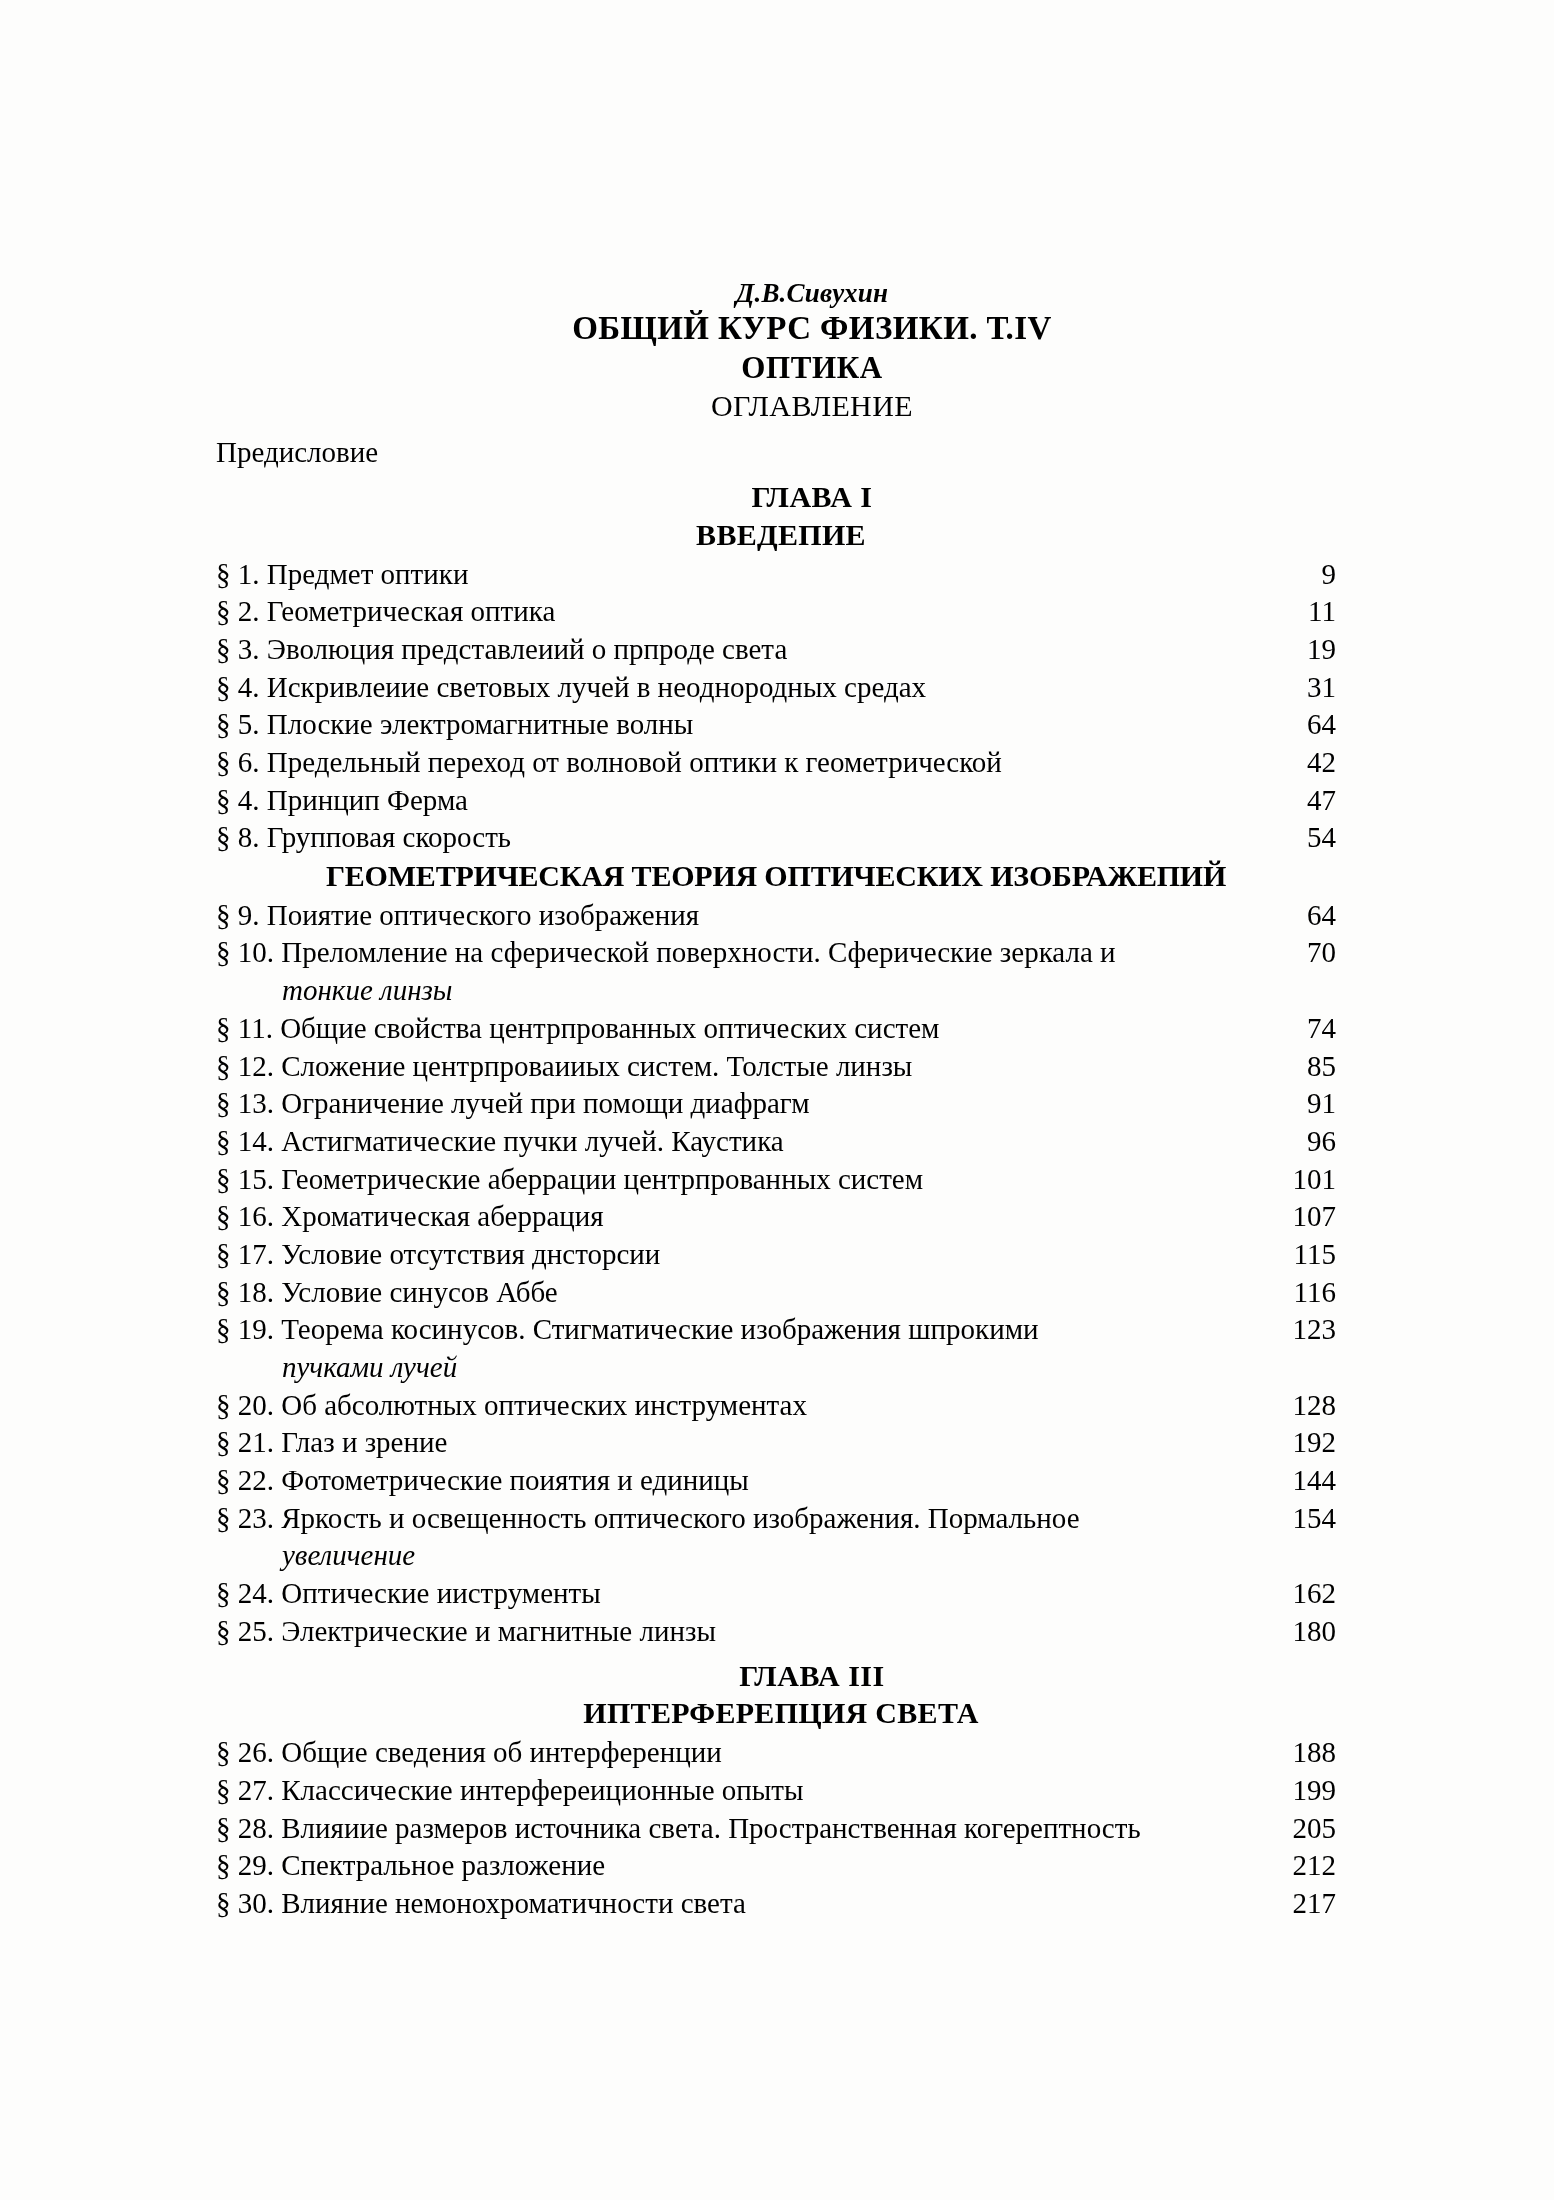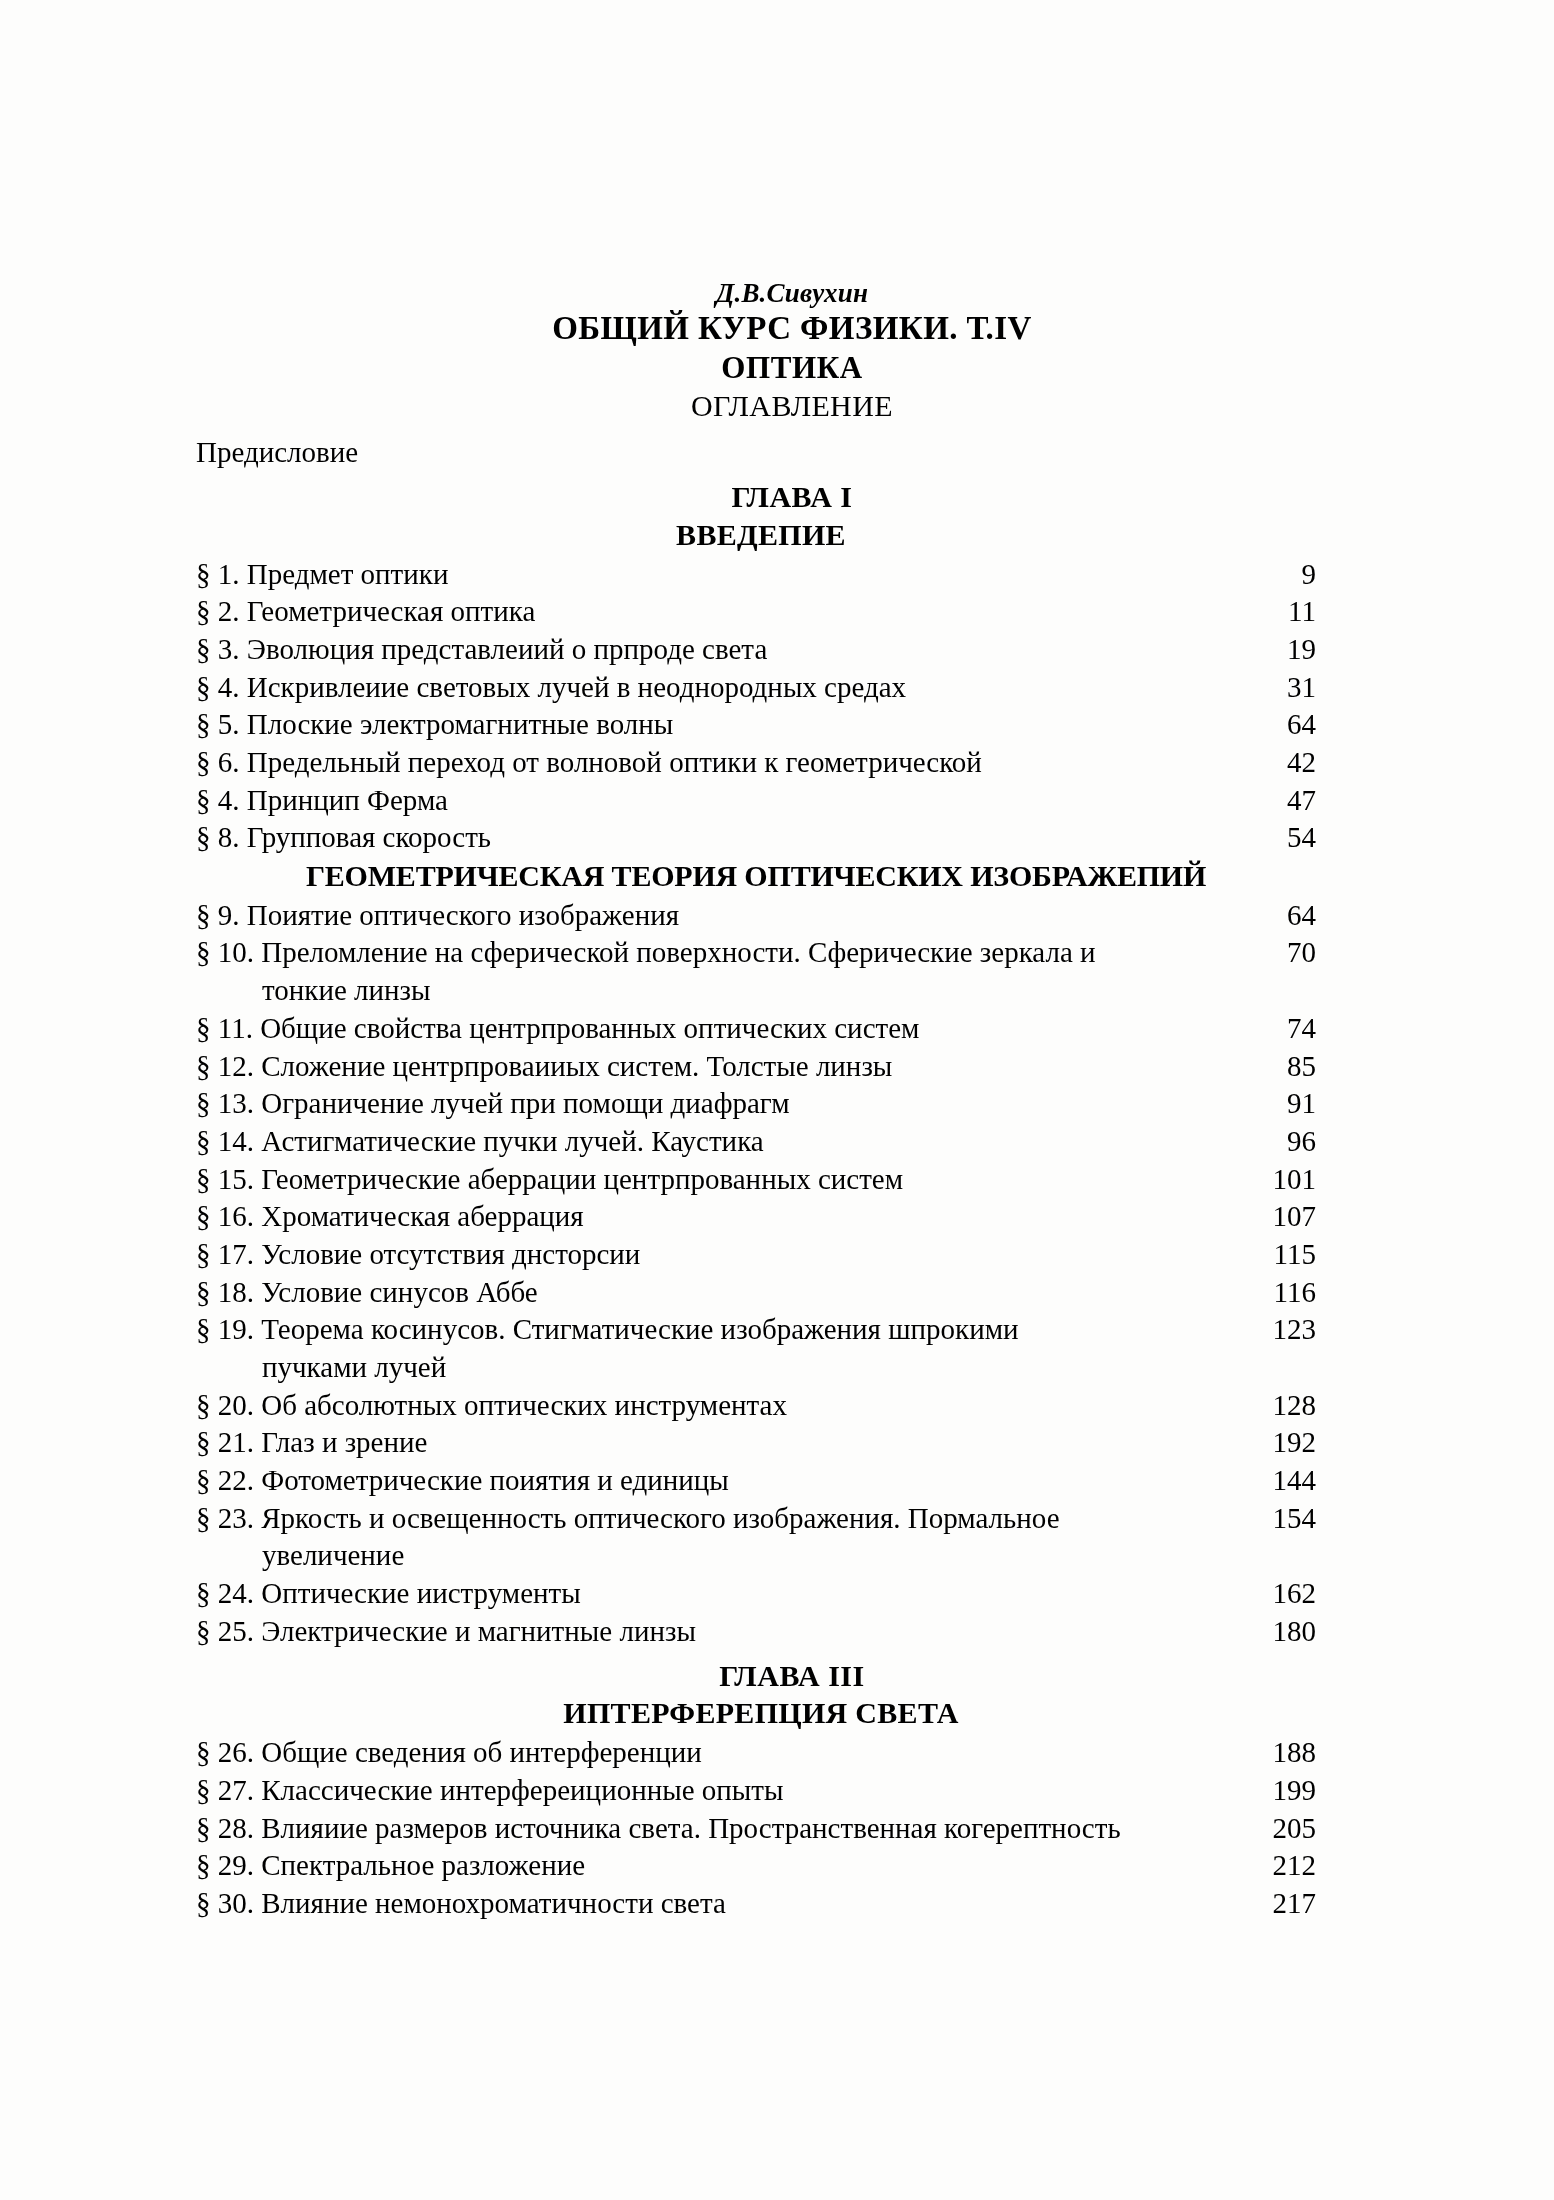--- a/index.html
+++ b/index.html
@@ -20,21 +20,21 @@
   
   #page {
     position: absolute;
     inset: 0;
     background: #fdfdfc;
   }
 
   
   #content {
     position: absolute;
-    left: 196px;
+    left: 216px;
     top: 278px;
     width: 1120px;
   }
 
   
   .author {
     text-align: center;
     font-style: italic;
     font-weight: bold;
     font-size: 27px;
@@ -114,20 +114,21 @@
   }
   .entry .page {
     flex: 0 0 86px;
     text-align: right;
     white-space: nowrap;
   }
   .cont {
     font-size: 29px;
     line-height: 1.30;
     padding-left: 66px;
+    font-style: italic;
   }
 
   .rows { margin-top: 2px; }
 </style>
 </head>
 <body>
 
 <div id="page">
   <div id="content">
 

